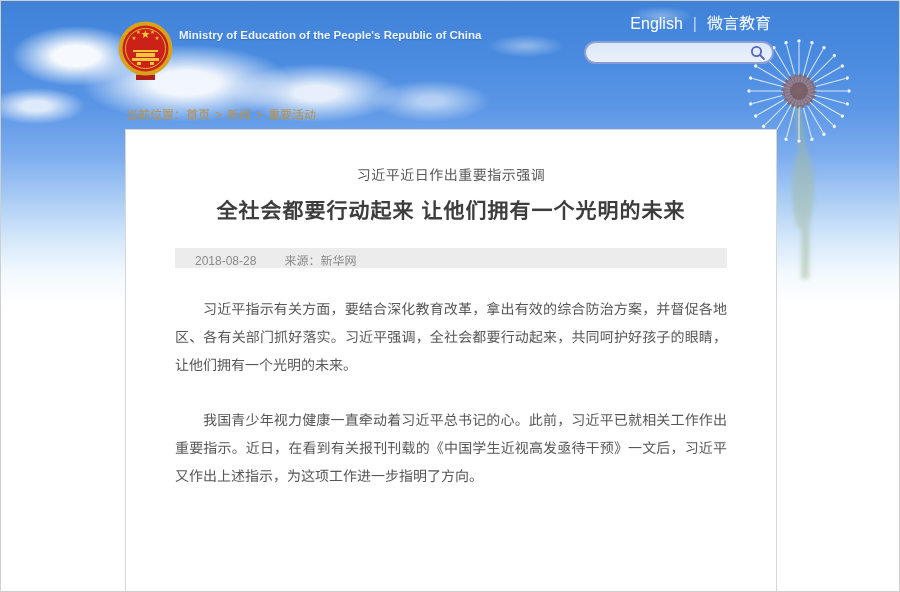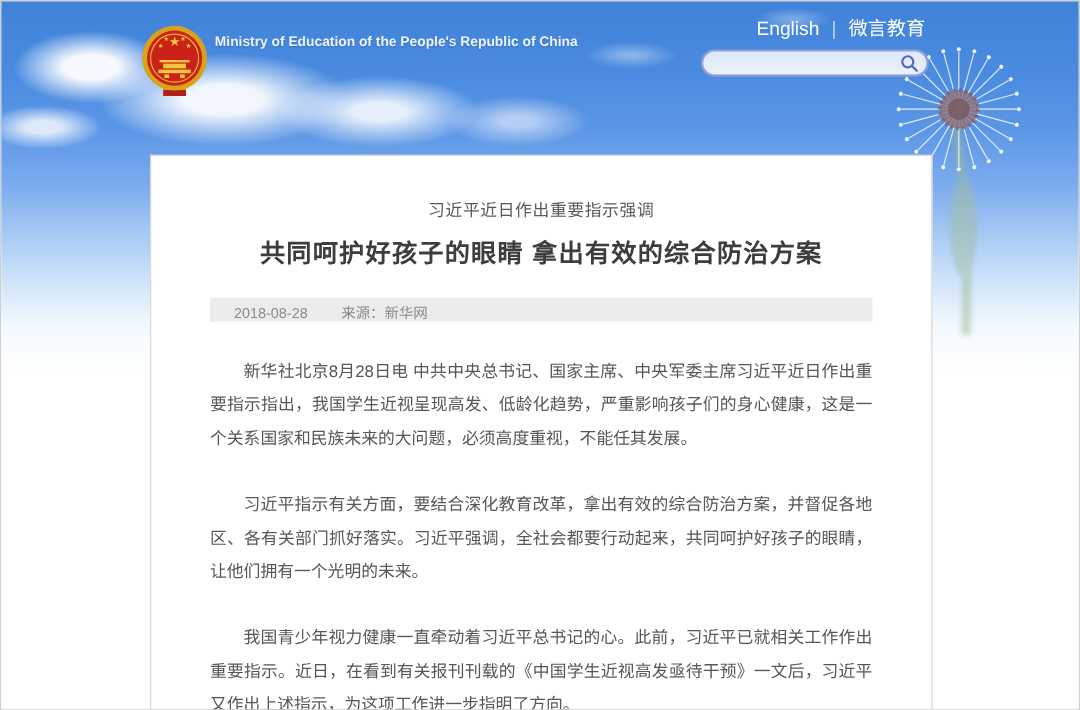--- a/index.html
+++ b/index.html
@@ -176,26 +176,28 @@
 
     <div class="searchbox">
       <input type="text" value="" style="">
       <svg class="search-icon" width="16" height="16" viewBox="0 0 16 16">
         <circle cx="6.5" cy="6.5" r="4.6" fill="none" stroke="#5464c0" stroke-width="1.8"></circle>
         <line x1="10" y1="10" x2="14" y2="14" stroke="#5464c0" stroke-width="1.8" stroke-linecap="round"></line>
       </svg>
     </div>
   </header>
 
+  <div class="breadcrumb">
+    <span>当前位置：</span><a>首页</a><span class="bsep">&gt;</span><a>新闻</a><span class="bsep">&gt;</span><a>重要活动</a>
+  </div>
 
   <main class="content">
     <div class="kicker">习近平近日作出重要指示强调</div>
-    <h1 class="title">共同呵护好孩子的眼睛 拿出有效的综合防治方案</h1>
+    <h1 class="title">全社会都要行动起来 让他们拥有一个光明的未来</h1>
     <div class="meta">
       <span class="date">2018-08-28</span><span>来源：</span><a>新华网</a>
     </div>
-    <p>新华社北京8月28日电 中共中央总书记、国家主席、中央军委主席习近平近日作出重要指示指出，我国学生近视呈现高发、低龄化趋势，严重影响孩子们的身心健康，这是一个关系国家和民族未来的大问题，必须高度重视，不能任其发展。</p>
     <p>习近平指示有关方面，要结合深化教育改革，拿出有效的综合防治方案，并督促各地区、各有关部门抓好落实。习近平强调，全社会都要行动起来，共同呵护好孩子的眼睛，让他们拥有一个光明的未来。</p>
     <p>我国青少年视力健康一直牵动着习近平总书记的心。此前，习近平已就相关工作作出重要指示。近日，在看到有关报刊刊载的《中国学生近视高发亟待干预》一文后，习近平又作出上述指示，为这项工作进一步指明了方向。</p>
 
   </main>
 
 </div>
 
 </body></html>

